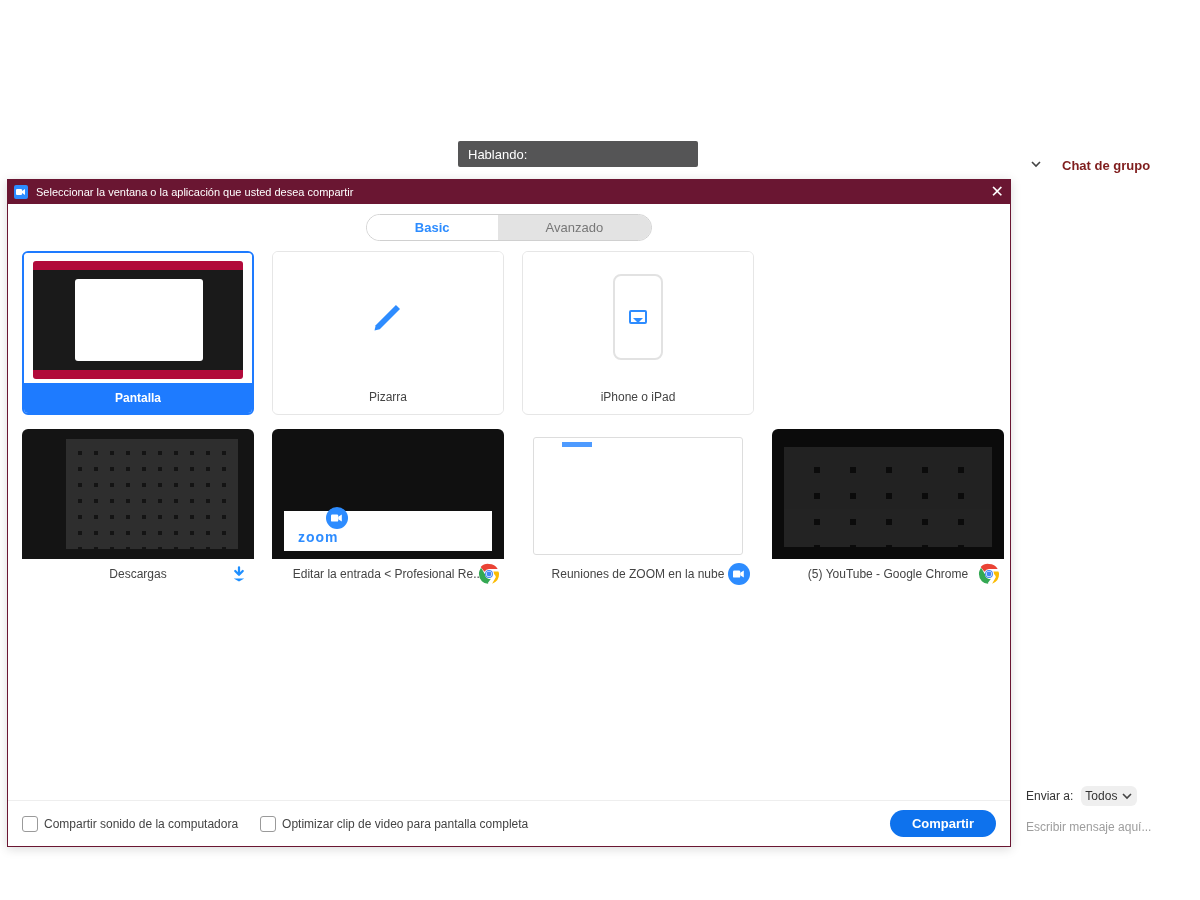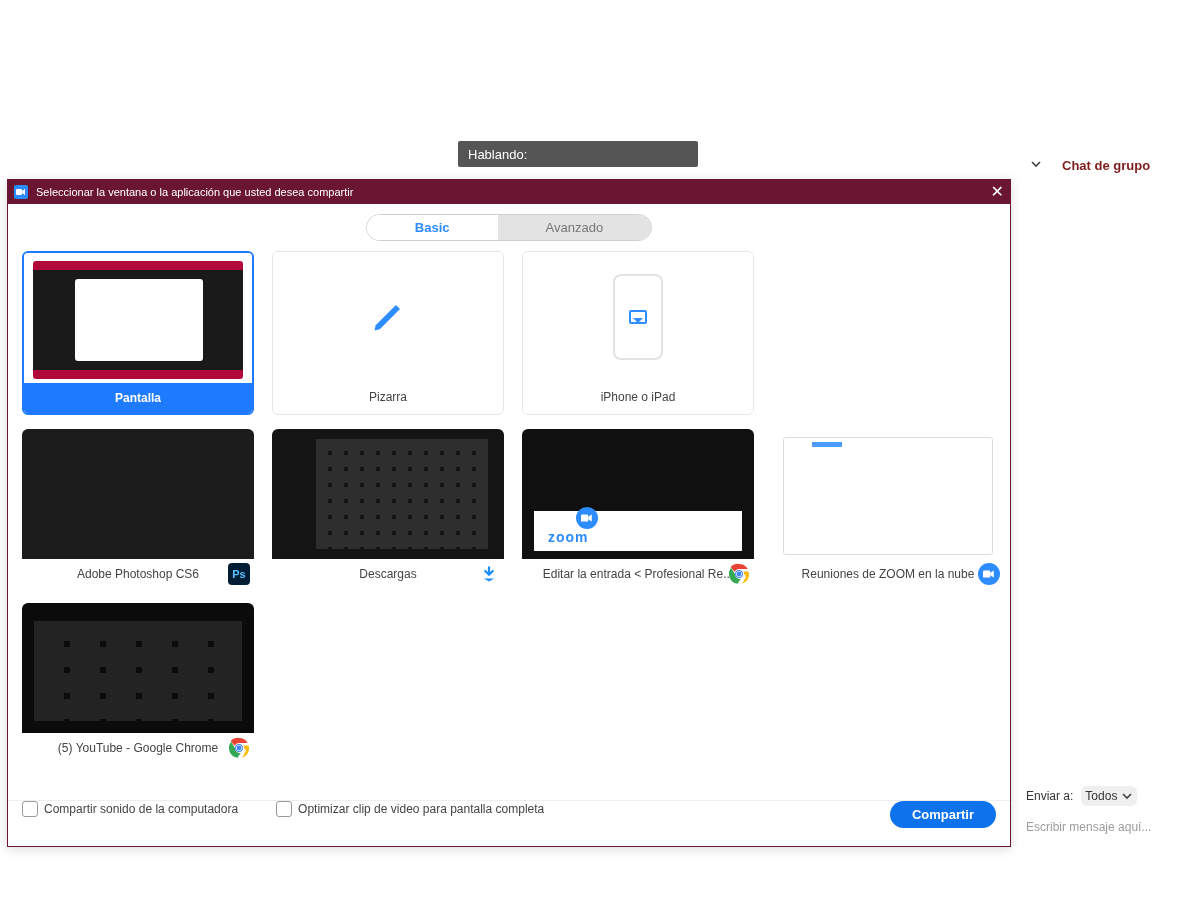--- a/index.html
+++ b/index.html
@@ -101,21 +101,21 @@
   .thumb-blank { border:1px solid #ddd; border-radius:3px; width:210px; height:118px; margin-top:4px; position:relative; }
   .thumb-blank::before{ content:""; position:absolute; top:4px; left:28px; width:30px; height:5px; background:#4e9bff; }
 
   .thumb-yt { background:#0b0b0b; position:relative; }
   .thumb-yt::after{ content:""; position:absolute; inset:18px 12px 12px 12px; background:
      repeating-linear-gradient(90deg,#333 0 30px, transparent 30px 36px),
      repeating-linear-gradient(#333 0 20px, transparent 20px 26px);
      opacity:.6; }
 
   
-  .dlg-footer { height: 46px; border-top: 1px solid #eee; display: flex; align-items: flex-start; padding: 0 14px; gap: 38px; font-size: 12px; color: #444; }
+  .dlg-footer { height: 46px; border-top: 1px solid #eee; display: flex; align-items: center; padding: 0 14px; gap: 22px; font-size: 12px; color: #444; }
   .chk { width: 16px; height: 16px; border: 1.5px solid #9a9a9a; border-radius: 3px; display: inline-block; }
   .chk-label { display: inline-flex; align-items: center; gap: 6px; cursor: pointer; }
   .btn-share { margin-left: auto; background: #0e72ed; color:#fff; border:none; border-radius: 14px; padding: 6px 22px; font-size: 13px; font-weight: 600; cursor: pointer; }
 
   
   .badge-ps { background:#001d33; color:#57c0ff; font-weight:800; font-size:11px; }
   .badge-dl svg{ width:18px; height:18px; }
   .badge-chrome, .badge-zoom { border-radius:50%; }
 
   .chev { width: 12px; height: 12px; }
@@ -193,25 +193,20 @@
         <div class="thumb">
           <div class="thumb-phone">
               <div class="scr"></div>
             </div>
         </div>
         <div class="cap">iPhone o iPad</div>
       </div>
 
       <div></div>
 
-      <div class="tile no-border">
-        <div class="thumb thumb-dark"></div>
-        <div class="cap">Adobe Photoshop CS6</div>
-        <span class="app-badge badge-ps">Ps</span>
-      </div>
 
       <div class="tile no-border">
         <div class="thumb thumb-pattern"></div>
         <div class="cap">Descargas</div>
         <span class="app-badge badge-dl">
           <svg viewBox="0 0 24 24">
               <path d="M12 3v10m0 0l-5-5m5 5l5-5" stroke="#1f8fff" stroke-width="3" fill="none" stroke-linecap="round"></path>
               <path d="M5 18l7 4 7-4" fill="#1f8fff"></path>
             </svg>
         </span>

